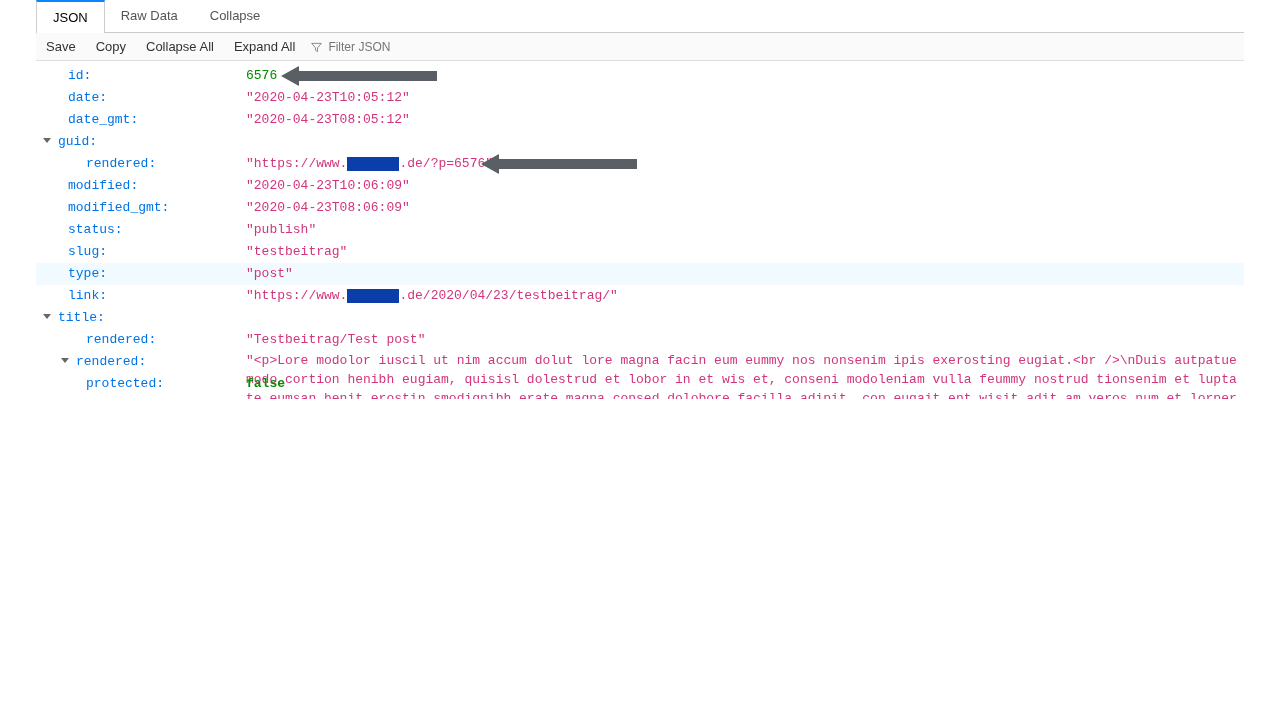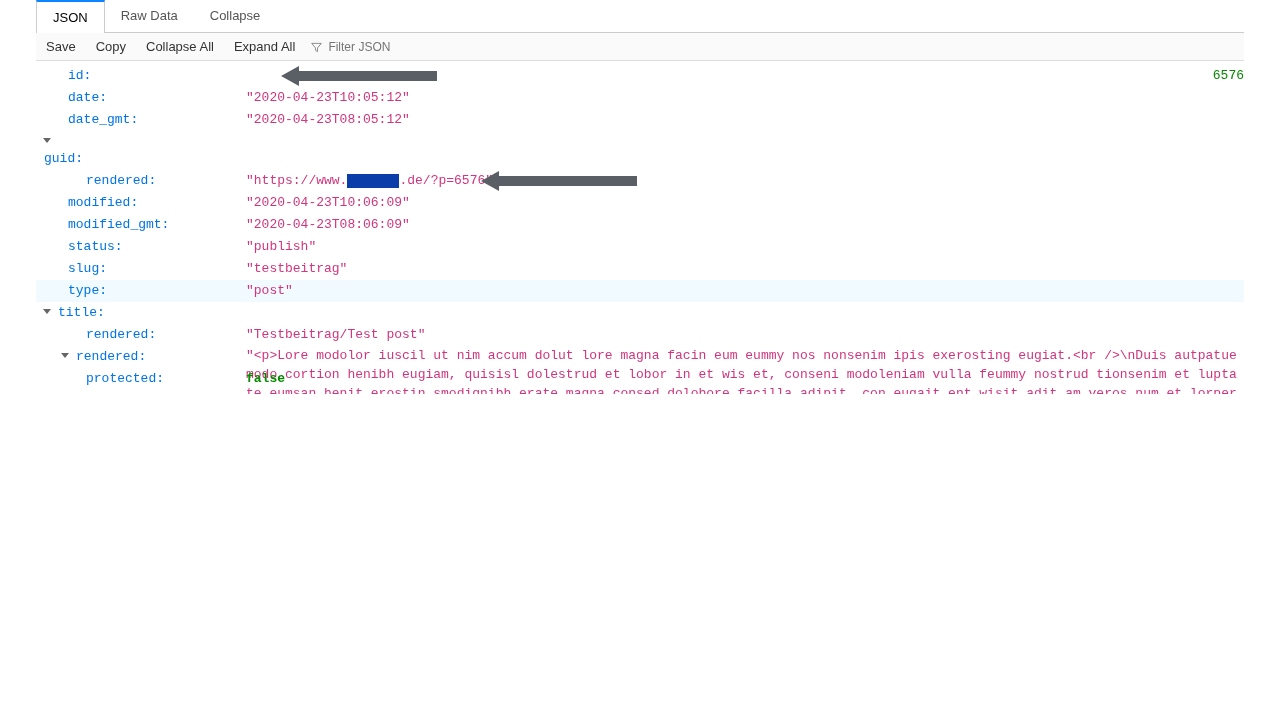--- a/index.html
+++ b/index.html
@@ -100,21 +100,21 @@
     color: #0074e8;
     white-space: nowrap;
     padding-left: 2px;
   }
   .val-col {
     position: absolute;
     left: 210px;
     right: 0;
   }
   .val-str { color: #d1357c; word-break: break-all; }
-  .val-num { color: #058b00; text-align: right; }
+  .val-num { color: #058b00; }
   .val-bool { color: #058b00; font-weight: bold; }
   .redact {
     display: inline-block;
     width: 52px;
     height: 14px;
     background: #0b3ea8;
     vertical-align: middle;
     margin: 0 0px;
   }
   .arrow-annot {
@@ -179,21 +179,21 @@
       <span class="key">date:</span>
       <span class="val-col val-str">"2020-04-23T10:05:12"</span>
     </div>
 
     <div class="row indent-1">
       <span class="spacer"></span>
       <span class="key">date_gmt:</span>
       <span class="val-col val-str">"2020-04-23T08:05:12"</span>
     </div>
 
-    <div class="row" style="padding-left:6px;flex-direction:column;">
+    <div class="row" style="padding-left:6px;">
       <span class="toggle open"></span>
       <span class="key">guid:</span>
     </div>
 
     <div class="row indent-2">
       <span class="spacer"></span>
       <span class="key">rendered:</span>
       <span class="val-col val-str">
         <span>"https://www.</span><span class="redact"></span><span>.de/?p=6576"</span>
       </span>
@@ -226,20 +226,27 @@
       <span class="key">slug:</span>
       <span class="val-col val-str">"testbeitrag"</span>
     </div>
 
     <div class="row indent-1" style="background:#f0faff;">
       <span class="spacer"></span>
       <span class="key">type:</span>
       <span class="val-col val-str">"post"</span>
     </div>
 
+    <div class="row indent-1">
+      <span class="spacer"></span>
+      <span class="key">link:</span>
+      <span class="val-col val-str">
+        <span>"https://www.</span><span class="redact"></span><span>.de/2020/04/23/testbeitrag/"</span>
+      </span>
+    </div>
 
     <div class="row" style="padding-left:6px;">
       <span class="toggle open"></span>
       <span class="key">title:</span>
     </div>
 
     <div class="row indent-2">
       <span class="spacer"></span>
       <span class="key">rendered:</span>
       <span class="val-col val-str">"Testbeitrag/Test post"</span>

